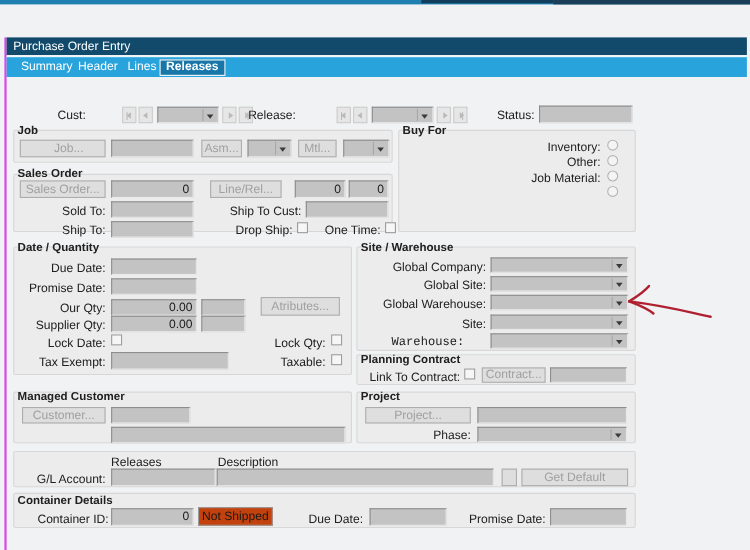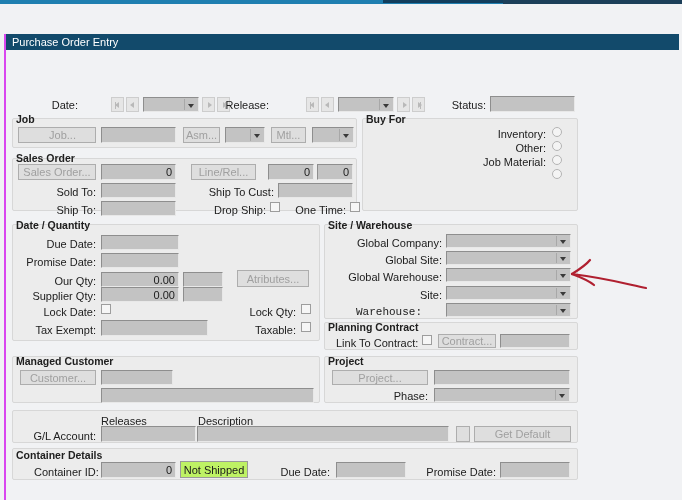--- a/index.html
+++ b/index.html
@@ -106,21 +106,21 @@
     border-left:3px solid transparent; border-right:3px solid transparent;
     border-top:4px solid #3a3a3a;
   }
   .btn {
     position:absolute; background:#dedede;
     border:1px solid #adadad;
     font-size:11px; color:#a0a0a0;
     text-align:center; white-space:nowrap;
     overflow:hidden;
   }
-  .btn.enabled { color:#1a1a1a; background:#bef264; border-color:#9a9a9a; }
+  .btn.enabled { color:#1a1a1a; background:#c2410c; border-color:#9a9a9a; }
   .chk {
     position:absolute; width:10px; height:10px;
     background:#f6f6f6; border:1px solid #9d9d9d;
   }
   .radio {
     position:absolute; width:10px; height:10px; border-radius:50%;
     background:#f4f4f4; border:1px solid #b4b4b4;
   }
   .navbtn {
     position:absolute; width:13px; height:15px;
@@ -148,23 +148,29 @@
 <div id="app">
 
   <div class="toolbar-strip"></div>
   <div class="toolbar-dark"></div>
   <div class="toolbar-dark2"></div>
 
   <div class="window">
 
     <div class="titlebar">Purchase Order Entry</div>
 
-
-
-    <div class="lbl" style="left:40px;  top:65px; width:32px;">Date:</div>
+    <div class="tabstrip1">
+      <div class="tab" style="left:8px;">Summary</div>
+      <div class="tab" style="left:60px;">Header</div>
+      <div class="tab" style="left:105px;">Lines</div>
+      <div class="tab active" style="left:139px;">Releases</div>
+    </div>
+
+
+    <div class="lbl" style="left:40px;  top:65px; width:32px;">Cust:</div>
     <div class="navbtn first prev" style="left:105px; top:63px;">
         <span class="bar"></span>
       </div>
     <div class="navbtn prev" style="left:120px; top:63px;"></div>
     <div class="combo" style="left:137px; top:63px; width:56px; height:15px;">
       <span class="arrow"></span>
     </div>
     <div class="navbtn next" style="left:196px; top:63px;"></div>
     <div class="navbtn last next" style="left:211px; top:63px;">
         <span class="bar"></span>

